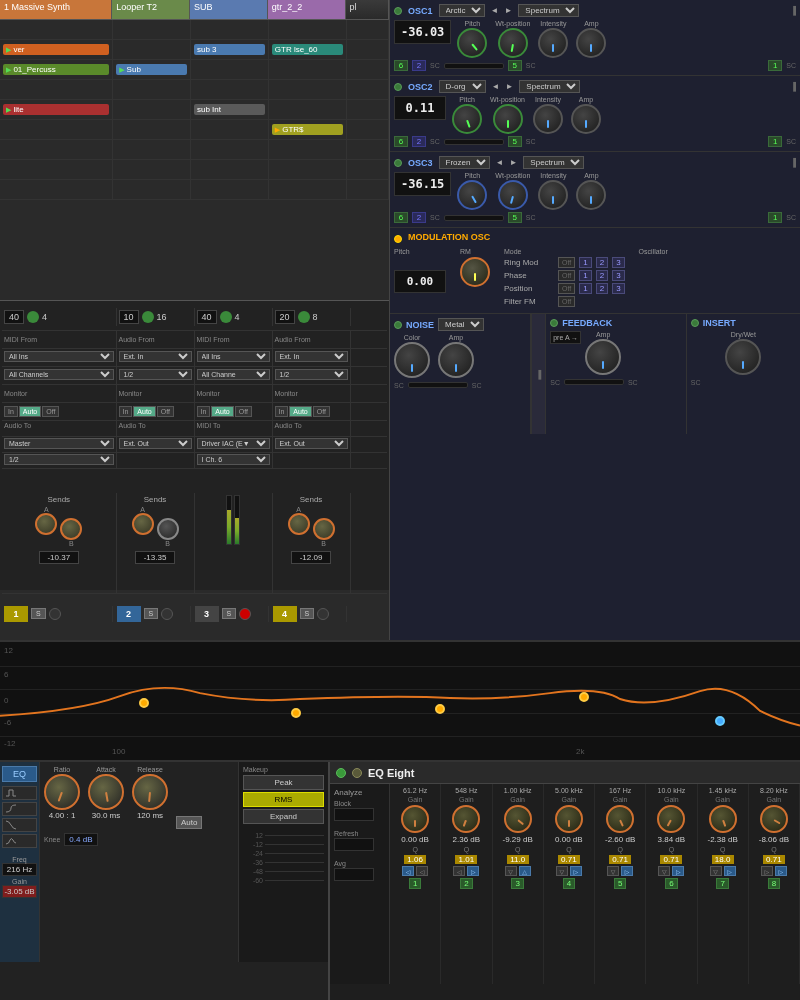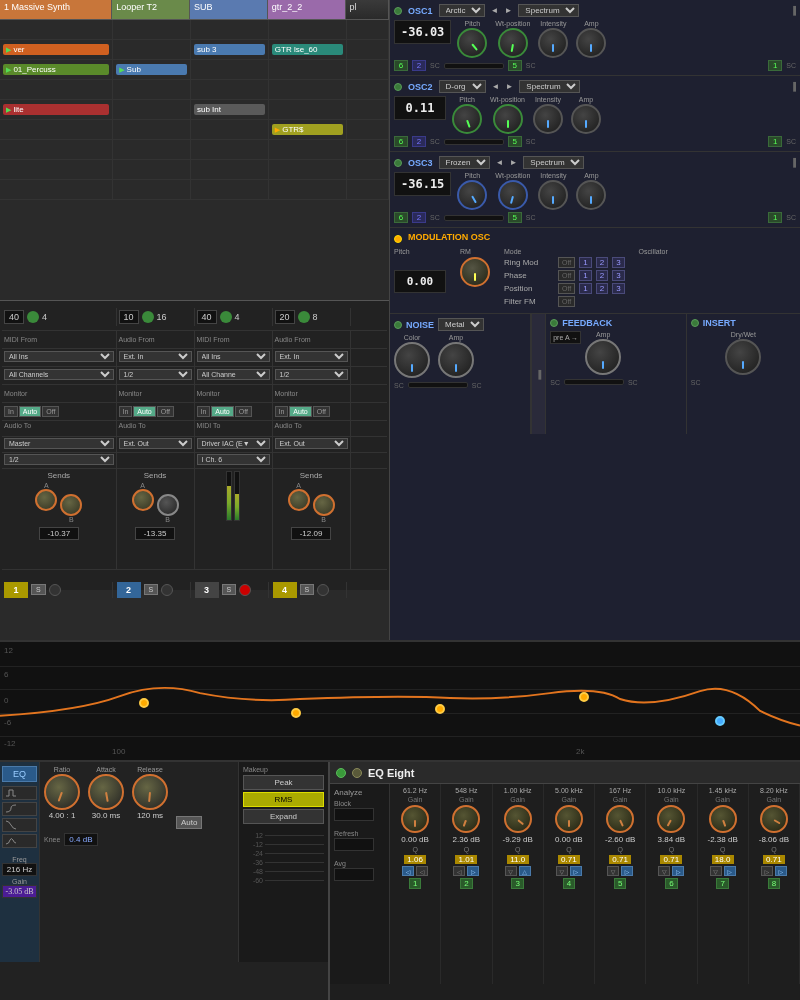--- a/index.html
+++ b/index.html
@@ -408,21 +408,21 @@
             <select class="config-select" style="width:100%;"><option>1/2</option></select>
           </div>
           <div style="flex:0.8; border-right:1px solid #333; padding:1px 2px;"></div>
           <div style="flex:0.8; border-right:1px solid #333; padding:1px 2px;">
             <select class="config-select" style="width:100%;"><option>I Ch. 6</option></select>
           </div>
           <div style="flex:0.8; border-right:1px solid #333; padding:1px 2px;"></div>
           <div style="flex:0.4;"></div>
         </div>
 
-        <div style="display:flex; height:100px;">
+        <div style="display:flex; height:100px;margin-top:24px;">
 
           <div style="flex:1.2; border-right:1px solid #333; display:flex; flex-direction:column; align-items:center; padding:2px;">
             <span style="font-size:8px;color:#aaa;margin-bottom:2px;">Sends</span>
             <div style="display:flex; gap:3px; margin-bottom:4px;">
               <div style="display:flex;flex-direction:column;align-items:center;">
                 <span style="font-size:7px;color:#888;">A</span>
                 <div class="knob-small knob-orange"></div>
               </div>
               <div style="display:flex;flex-direction:column;align-items:center;">
                 <div style="height:12px;"></div>
@@ -845,21 +845,21 @@
             </div>
             <div class="filter-btn">
               <svg width="12" height="10" viewBox="0 0 12 10">
                   <path d="M1,8 Q4,8 5,4 Q6,1 8,4 Q9,7 11,7" stroke="#888" stroke-width="1" fill="none"></path>
                 </svg>
             </div>
           </div>
           <div style="margin-top:8px; font-size:7px; color:#999; text-align:center;">Freq</div>
           <div style="font-size:8px; color:#ccc; text-align:center; background:#111; border:1px solid #333; padding:1px;">216 Hz</div>
           <div style="font-size:7px; color:#999; text-align:center; margin-top:2px;">Gain</div>
-          <div style="font-size:8px; color:#ccc; text-align:center; background:#4c1d95; border:1px solid #333; padding:1px;font-family:Liberation Serif, serif;">-3.05 dB</div>
+          <div style="font-size:8px; color:#ccc; text-align:center; background:#7f1d1d; border:1px solid #333; padding:1px;">-3.05 dB</div>
         </div>
 
         <div class="comp-main">
           <div style="display:flex; gap:8px; align-items:flex-start; margin-bottom:4px;">
 
             <div class="comp-knob-group">
               <span style="font-size:7px;color:#999;">Ratio</span>
               <div class="comp-knob comp-knob-orange" style="position:relative;">
                 <div style="position:absolute;bottom:6px;left:50%;width:2px;height:10px;background:#d08040;transform:translateX(-50%) rotate(20deg);transform-origin:top center;border-radius:1px;"></div>
               </div>

